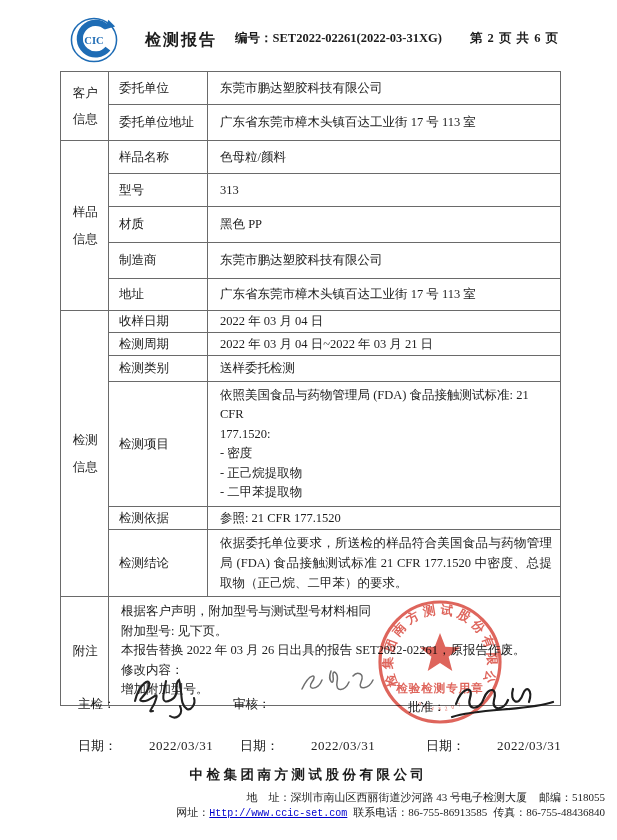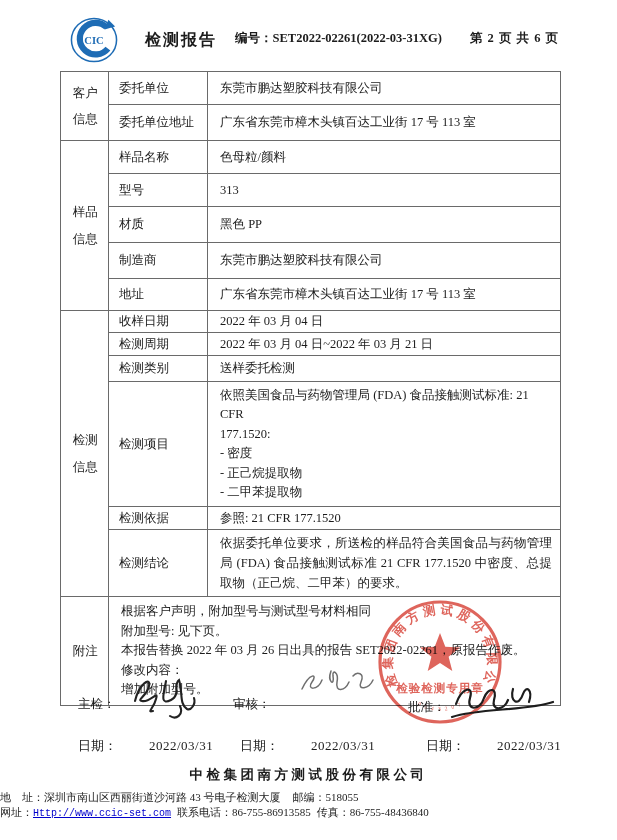--- a/index.html
+++ b/index.html
@@ -50,21 +50,21 @@
   .sig-svg1 { left:128px; top:670px; width:75px;  height:50px; }
   .sig-svg2 { left:293px; top:662px; width:86px;  height:46px; }
   .sig-svg3 { left:447px; top:676px; width:114px; height:48px; z-index:6; }
   .date-pair { position:absolute; top:737px; font-size:13px; white-space:nowrap; }
   .dp1 { left:78px; } .dp2 { left:240px; } .dp3 { left:426px; }
   .date-pair .dval { margin-left:32px; letter-spacing:.5px; }
 
   
   .foot-company { position:absolute; left:0; right:0; top:766px; text-align:center;
                   font-size:13.5px; font-weight:bold; letter-spacing:3.5px; }
-  .foot-line { position:absolute; left:0; right:12px; text-align:left; font-size:11px; white-space:nowrap; }
+  .foot-line { position:absolute; left:0; right:12px; text-align:right; font-size:11px; white-space:nowrap; }
   .fl1 { top:790px; } .fl2 { top:805px; }
   .foot-line .gap { display:inline-block; width:12px; }
   a.site { color:#0000cc; text-decoration:underline; font-family:"Liberation Mono","DejaVu Sans Mono",monospace; font-size:10px; }
 </style>
 </head>
 <body>
 
 <div class="page">
 
   <div class="header">

